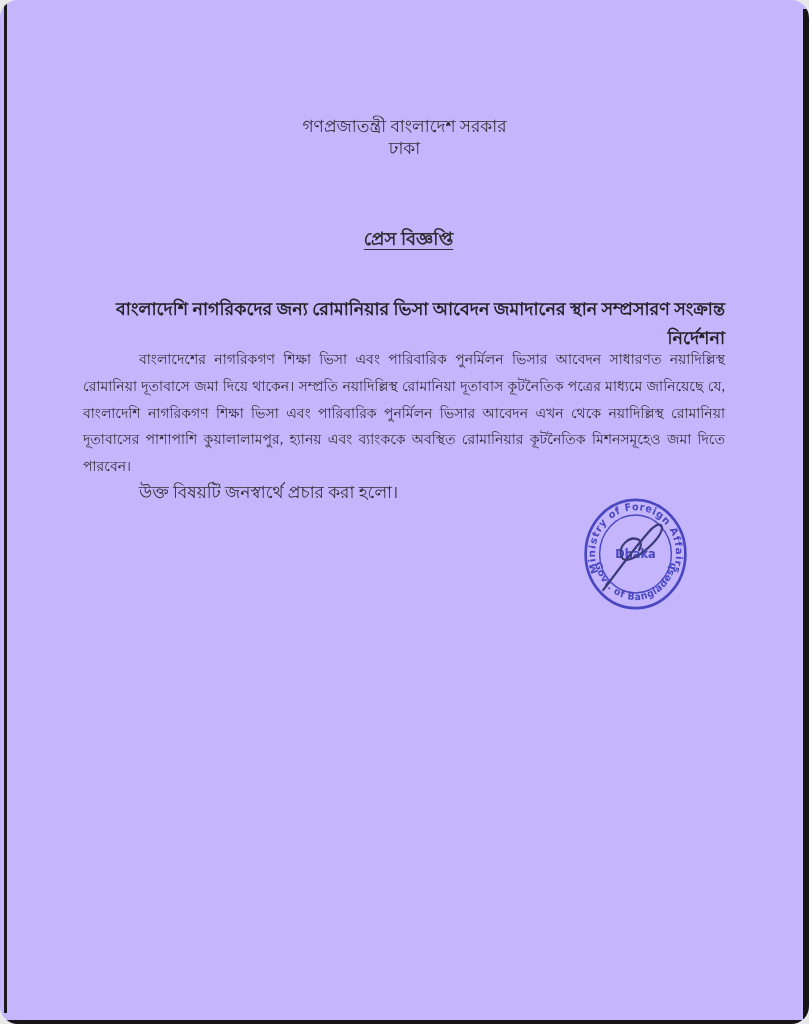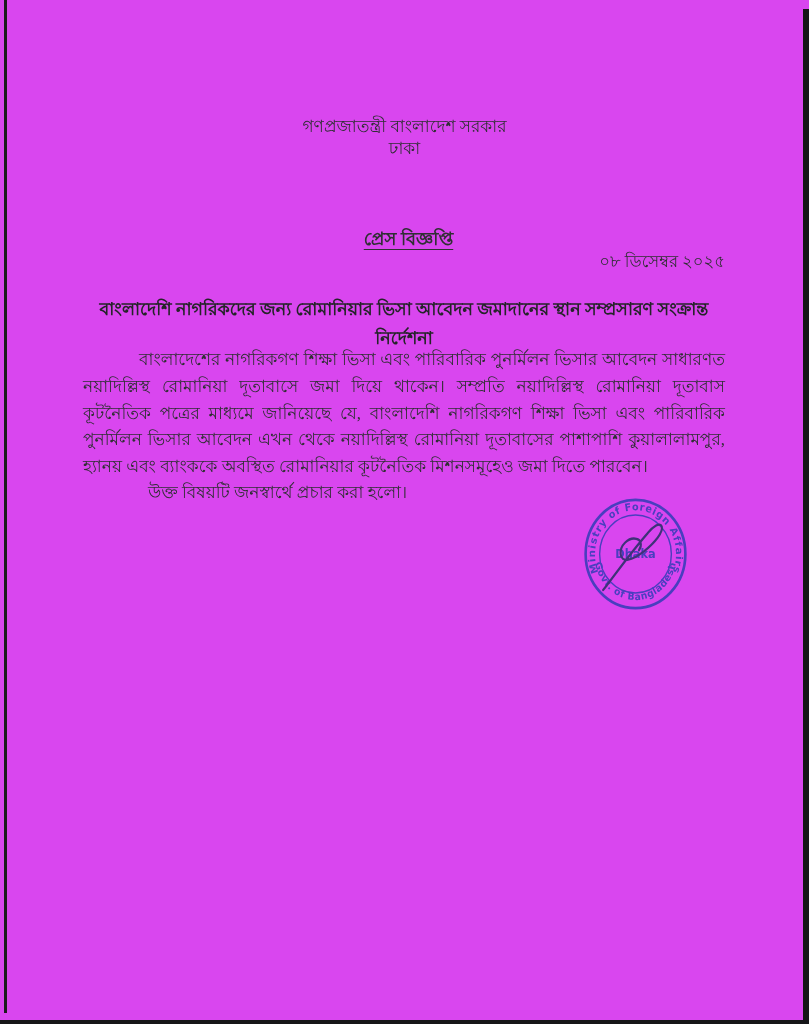--- a/index.html
+++ b/index.html
@@ -1,43 +1,44 @@
 <!DOCTYPE html>
 <html><head>
 <meta charset="utf-8">
 <style>
   html,body { margin:0; padding:0; background:#e8e8e8; }
   .page {
     position:relative; width:809px; height:1024px; margin:0 auto;
-    background:#d946ef; overflow:hidden;
+    background:#c4b5fd; overflow:hidden;
     font-family:"Liberation Serif","DejaVu Serif",serif;
     color:#2f2f33;
+    border-radius:18px;
   }
   .edge-left  { position:absolute; left:4px; top:0; width:3px; height:1013px; background:#1b1b1d; }
   .edge-right { position:absolute; right:0; top:9px; width:6px; height:1015px; background:#141416; }
   .edge-bottom{ position:absolute; left:0; bottom:0; width:100%; height:4px; background:#161618; }
 
   .header-block { position:absolute; top:116px; left:0; width:100%; text-align:center;
                   font-size:17px; line-height:21.5px; }
   .header-line  { white-space:nowrap; }
   .city-underline { display:inline-block; text-underline-offset:3px; }
 
   .press-label-wrap { position:absolute; top:225px; left:0; width:100%; text-align:center; }
   .press-label { display:inline-block; font-weight:bold; font-size:18px;
                  text-decoration:underline; text-underline-offset:4px; margin-left:8px; }
 
   .date-line { position:absolute; top:249px; right:84px; font-size:16.5px; }
 
-  .doc-title { position:absolute; top:296px; left:83px; width:642px; text-align:center;
+  .doc-title { position:absolute; top:296px; left:83px; width:642px; text-align:right;
                font-weight:bold; font-size:17.5px; color:#242428; }
 
   .body-para { position:absolute; top:347px; left:83px; width:642px;
-               font-size:17px; line-height:26.8px; text-align:justify; text-indent:56px; }
+               font-size:14px; line-height:26.8px; text-align:justify; text-indent:56px; }
 
-  .closing-line { position:absolute; top:479px; left:92px; width:642px;
+  .closing-line { position:absolute; top:479px; left:83px; width:642px;
                   font-size:17px; text-indent:56px; }
 
   .stamp-wrap { position:absolute; left:583px; top:497px; width:105px; height:114px; }
   .stamp-wrap svg { display:block; width:100%; height:100%; opacity:0.92; }
   .stamp-arc-text { font-family:"DejaVu Sans","Liberation Sans",sans-serif; font-weight:bold; }
   .stamp-center-text { font-family:"DejaVu Sans","Liberation Sans",sans-serif; font-weight:bold; }
 </style>
 </head>
 <body>
 
@@ -51,21 +52,20 @@
     <div class="header-line">গণপ্রজাতন্ত্রী বাংলাদেশ সরকার</div>
     <div class="header-line">
       <span class="city-underline">ঢাকা</span>
     </div>
   </div>
 
   <div class="press-label-wrap">
     <span class="press-label">প্রেস বিজ্ঞপ্তি</span>
   </div>
 
-  <div class="date-line">০৮ ডিসেম্বর ২০২৫</div>
 
   <div class="doc-title">বাংলাদেশি নাগরিকদের জন্য রোমানিয়ার ভিসা আবেদন জমাদানের স্থান সম্প্রসারণ সংক্রান্ত নির্দেশনা</div>
 
   <div class="body-para">বাংলাদেশের নাগরিকগণ শিক্ষা ভিসা এবং পারিবারিক পুনর্মিলন ভিসার আবেদন সাধারণত নয়াদিল্লিস্থ রোমানিয়া দূতাবাসে জমা দিয়ে থাকেন। সম্প্রতি নয়াদিল্লিস্থ রোমানিয়া দূতাবাস কূটনৈতিক পত্রের মাধ্যমে জানিয়েছে যে, বাংলাদেশি নাগরিকগণ শিক্ষা ভিসা এবং পারিবারিক পুনর্মিলন ভিসার আবেদন এখন থেকে নয়াদিল্লিস্থ রোমানিয়া দূতাবাসের পাশাপাশি কুয়ালালামপুর, হ্যানয় এবং ব্যাংককে অবস্থিত রোমানিয়ার কূটনৈতিক মিশনসমূহেও জমা দিতে পারবেন।</div>
 
   <div class="closing-line">উক্ত বিষয়টি জনস্বার্থে প্রচার করা হলো।</div>
 
   <div class="stamp-wrap">
     <svg viewBox="0 0 120 120" preserveAspectRatio="none">
       <defs>

